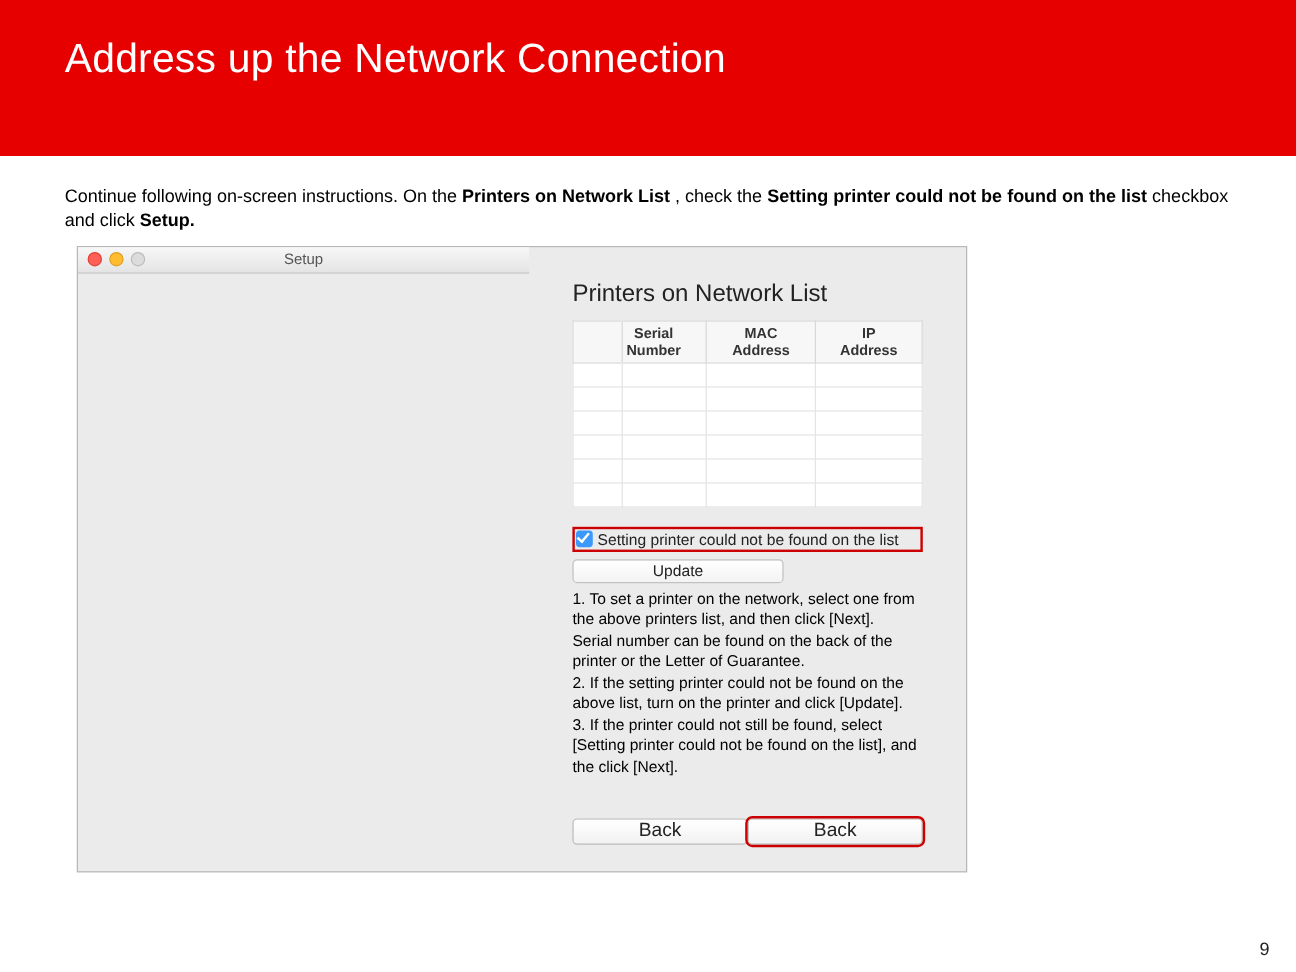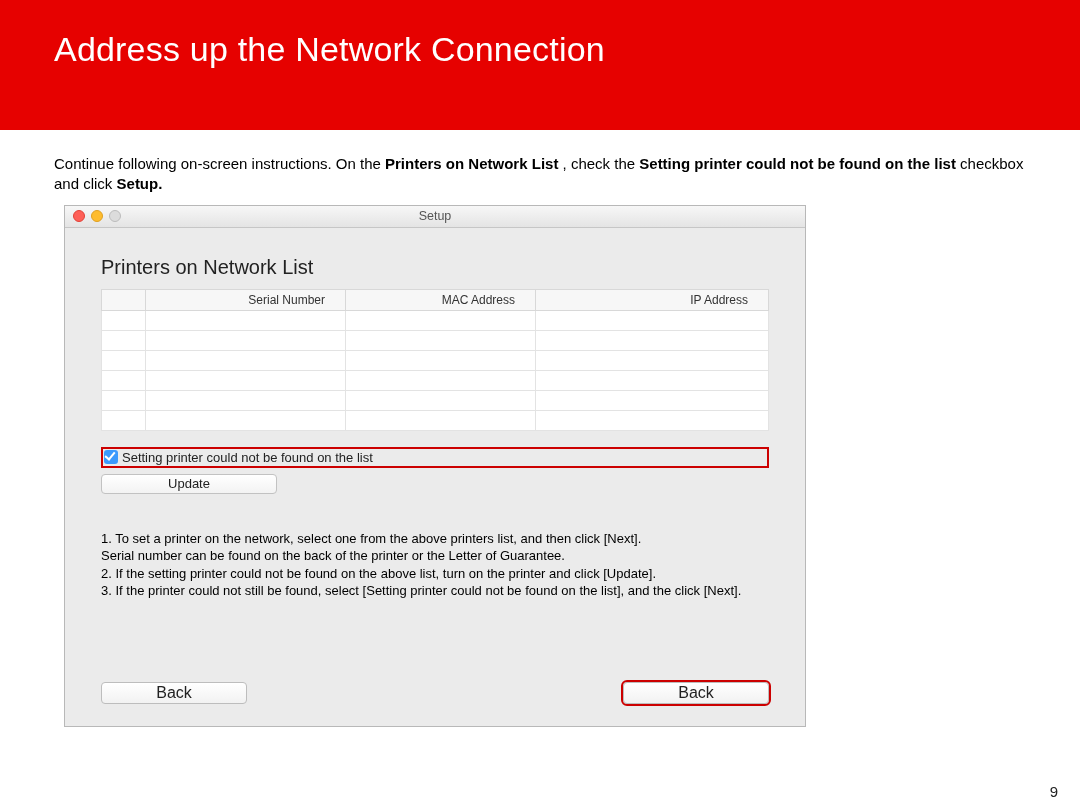--- a/index.html
+++ b/index.html
@@ -19,21 +19,21 @@
     margin: 24px 54px 10px 54px;
     font-size: 15px; line-height: 1.35; color: #000;
   }
   .instruction b { font-weight: 700; }
 
   .mac-window {
     margin: 4px 0 0 64px;
     width: 742px; height: 522px;
     background: #ebebeb;
     border: 1px solid #b8b8b8;
-    display: flex; flex-direction: column;
+    display: flex; flex-direction: row;
     position: relative;
   }
   .mac-titlebar {
     height: 22px; width: 100%;
     background: linear-gradient(#f7f7f7, #e4e4e4);
     border-bottom: 1px solid #c6c6c6;
     display: flex; align-items: center; justify-content: center;
     position: relative;
   }
   .traffic-lights {
@@ -48,21 +48,21 @@
   .mac-body { flex: 1; padding: 28px 36px 16px 36px; display: flex; flex-direction: column; }
 
   .panel-heading { font-size: 20px; font-weight: 400; color: #222; margin-bottom: 10px; font-family: "Helvetica Neue", Arial, sans-serif; }
 
   .printer-table {
     width: 100%; border: 1px solid #c9c9c9; border-collapse: collapse;
     background: #fff;
     font-size: 12px; color: #333;
   }
   .printer-table th {
-    text-align: right; font-weight: 400; padding: 3px 20px; height: 20px;
+    text-align: center; font-weight: 700; padding: 3px 20px; height: 20px;
     border: 1px solid #d8d8d8; background: #f7f7f7;
   }
   .printer-table th:first-child { width: 44px; border-right: none; }
   .printer-table th.first-label { padding-left: 2px; }
   .printer-table td {
     border: 1px solid #e3e3e3; height: 20px;
   }
 
   .checkbox-row {
     margin-top: 16px;
@@ -83,21 +83,21 @@
 
   .update-btn {
     margin-top: 6px; width: 176px; height: 20px;
     display: flex; align-items: center; justify-content: center;
     font-size: 13px; color: #222;
     border: 1px solid #c2c2c2; border-radius: 4px;
     background: linear-gradient(#ffffff, #f3f3f3);
   }
 
   .help-text {
-    margin-top: 36px; font-size: 13px; color: #000; line-height: 1.35;
+    margin-top: 4px; font-size: 13px; color: #000; line-height: 1.35;
   }
 
   .nav-row {
     margin-top: auto;
     display: flex; justify-content: space-between; align-items: center;
     padding-bottom: 6px;
   }
   .nav-btn {
     width: 146px; height: 22px;
     border: 1px solid #bdbdbd; border-radius: 4px;

